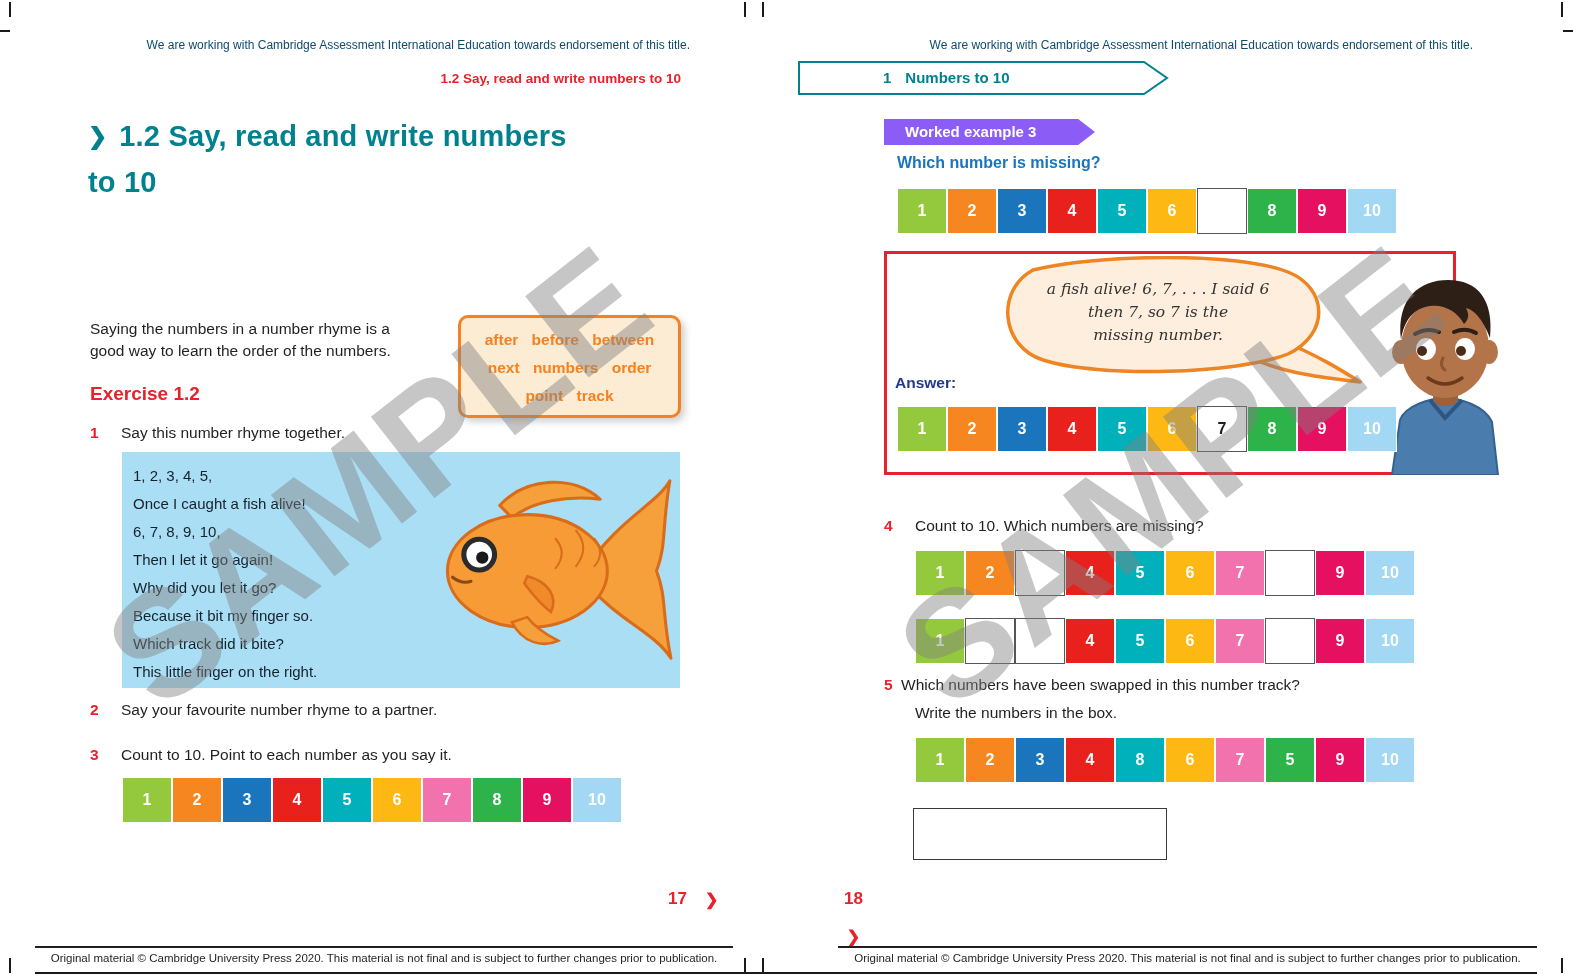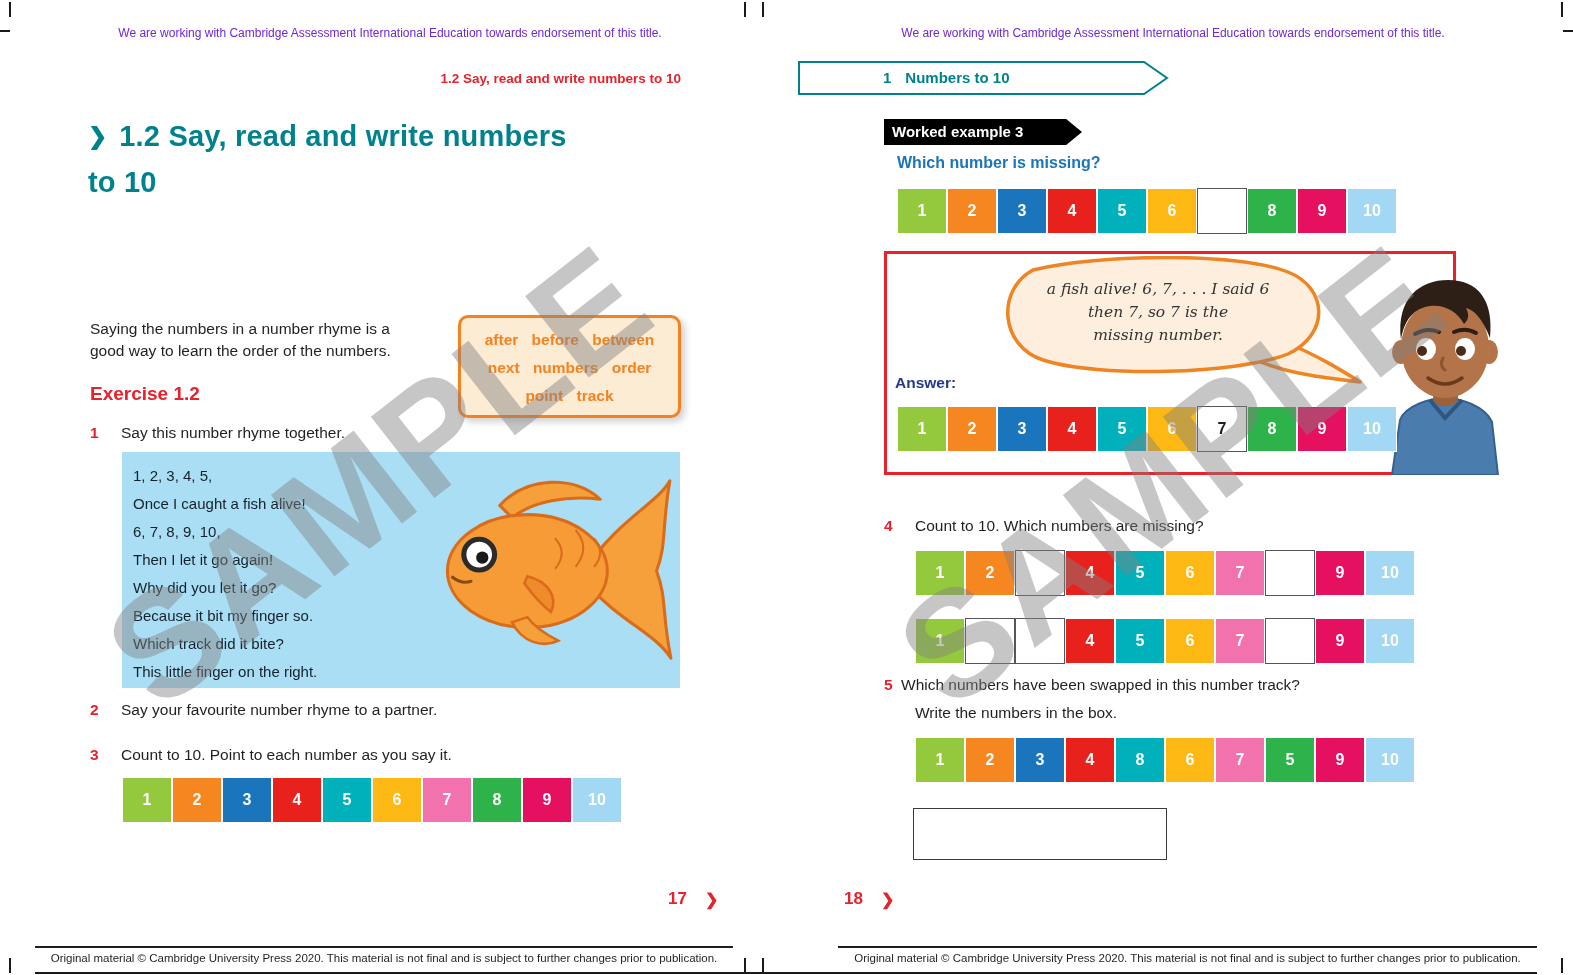--- a/index.html
+++ b/index.html
@@ -1,20 +1,20 @@
 <!DOCTYPE html>
 <html><head>
 <meta charset="utf-8">
 <style>
   html,body{margin:0;padding:0;background:#ffffff;}
   .sheet{position:relative;width:1573px;height:975px;background:#ffffff;overflow:hidden;
          font-family:"Liberation Sans",sans-serif;color:#231f20;}
   .abs{position:absolute;}
   .page{position:absolute;top:0;height:975px;}
-  .endorsement{font-size:12px;text-align:center;color:#6d28d9;}
+  .endorsement{font-size:12px;text-align:right;color:#0c4a6e;margin-top:12px;}
   .running-head{font-size:13.5px;font-weight:700;color:#e8212b;text-align:right;}
   .chapter-title{color:#00828e;font-weight:600;font-size:29px;letter-spacing:0.2px;}
   .chev{color:#00828e;font-weight:700;font-size:23px;margin-right:12px;}
   .goal-header{background:#00858e;color:#fff;font-weight:700;font-size:15px;padding:4px 14px;}
   .goal-body{background:#cde8e8;padding:8px 14px 10px 14px;font-weight:700;font-size:15px;color:#222;display:flex;gap:10px;}
   .bodytext{font-size:15.5px;color:#231f20;line-height:22px;}
   .word-box{border:3px solid #f58220;border-radius:10px;background:#fcecd3;box-shadow:4px 4px 7px rgba(0,0,0,0.18);padding-top:8px;}
   .wordline{text-align:center;color:#f58220;font-weight:700;font-size:15.5px;word-spacing:9px;line-height:28px;}
   .exercise{color:#e8212b;font-weight:700;font-size:19px;}
   .qnum{color:#e8212b;font-weight:700;font-size:15.5px;}
@@ -23,21 +23,21 @@
   .rhyme-line{font-size:15px;color:#16212b;line-height:28px;}
   .track{display:flex;}
   .tile{width:50px;height:46px;box-sizing:border-box;display:flex;align-items:center;justify-content:center;
         font-weight:700;font-size:16px;border:1px solid #ffffff;}
   .tile.blank{border:1.5px solid #55565a;}
   .pagenav{display:flex;align-items:center;gap:18px;color:#e8212b;font-weight:700;font-size:17px;}
   .nav-chev{font-size:16px;font-weight:700;color:#e8212b;}
   .footer-rule{position:absolute;height:1.5px;background:#231f20;}
   .footer-text{font-size:11.5px;color:#231f20;text-align:center;}
   .tab-text{color:#00828e;font-weight:700;font-size:15px;}
-  .we-tab{background:#000000;color:#fff;font-weight:700;font-size:15px;line-height:26px;padding-left:8px;
+  .we-tab{background:#8b5cf6;color:#fff;font-weight:700;font-size:15px;line-height:26px;padding-left:21px;
           clip-path:polygon(0 0,92% 0,100% 50%,92% 100%,0 100%);}
   .we-question{color:#1b75bc;font-weight:600;font-size:16px;}
   .we-box{border:3px solid #e8212b;box-sizing:border-box;}
   .answer-label{color:#233a8c;font-weight:700;font-size:15.5px;}
   .bubble-line{text-align:center;font-family:"DejaVu Serif",serif;font-style:italic;font-size:15.5px;line-height:23px;color:#333;}
   .answer-box{background:#fff;border:1.5px solid #3a3a3c;box-sizing:border-box;}
   .watermark{position:absolute;font-weight:700;font-size:150px;letter-spacing:2px;color:rgba(128,128,128,0.45);
              transform:rotate(-38deg);z-index:60;pointer-events:none;white-space:nowrap;}
   .crop-v{position:absolute;width:1.5px;height:15px;background:#1a1a1a;}
   .crop-h{position:absolute;width:10px;height:1.5px;background:#1a1a1a;}
@@ -254,21 +254,21 @@
         <div class="tile" style="background: rgb(0, 177, 188); color: rgb(255, 255, 255);">8</div>
         <div class="tile" style="background: rgb(253, 184, 19); color: rgb(255, 255, 255);">6</div>
         <div class="tile" style="background: rgb(241, 114, 172); color: rgb(255, 255, 255);">7</div>
         <div class="tile" style="background: rgb(45, 179, 74); color: rgb(255, 255, 255);">5</div>
         <div class="tile" style="background: rgb(229, 16, 95); color: rgb(255, 255, 255);">9</div>
         <div class="tile" style="background: rgb(163, 216, 244); color: rgb(255, 255, 255);">10</div>
       </div>
 
     <div class="abs answer-box" style="left:115px;top:808px;width:254px;height:52px;"></div>
 
-    <div class="abs pagenav" style="left:46px;top:889px;">
+    <div class="abs pagenav" style="left:46px;top:889px;flex-direction:column;">
       <span>18</span>
       <span class="nav-chev">❯</span>
     </div>
 
     <div class="footer-rule" style="left:40px;top:946px;width:699px;"></div>
     <div class="abs footer-text" style="left:40px;top:952px;width:699px;">Original material © Cambridge University Press 2020. This material is not final and is subject to further changes prior to publication.</div>
   </div>
 
   <div class="abs" style="left:35px;top:972px;width:1502px;height:1.5px;background:#1a1a1a;"></div>
 

